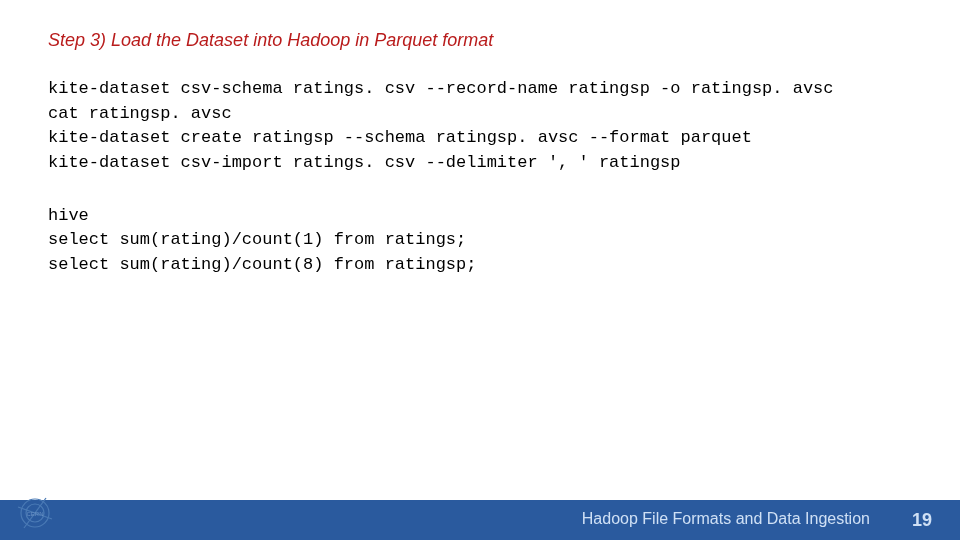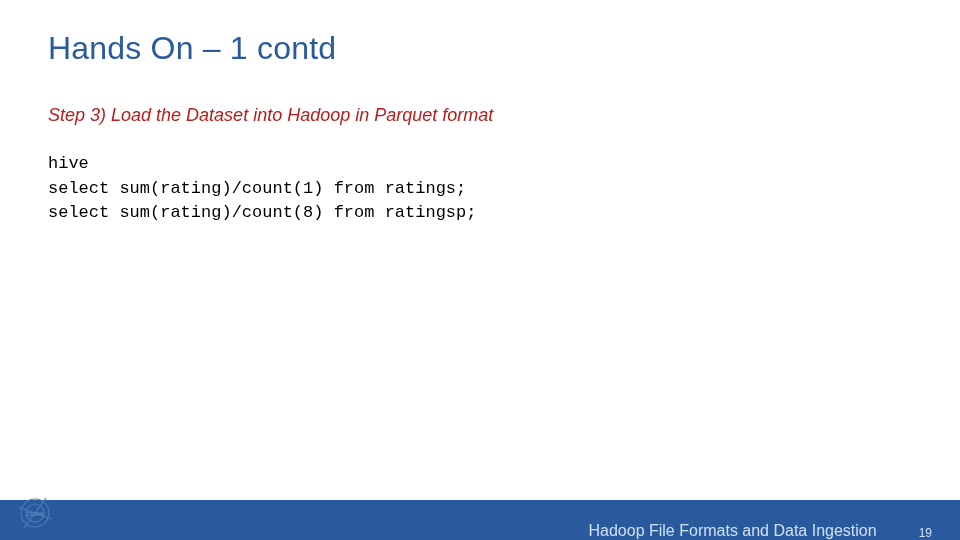--- a/index.html
+++ b/index.html
@@ -44,54 +44,57 @@
     margin-bottom: 28px;
   }
   .footer {
     position: absolute;
     bottom: 0;
     left: 0;
     right: 0;
     height: 40px;
     background: #2a5a9e;
     display: flex;
-    align-items: flex-end;
+    align-items: flex-start;
     justify-content: flex-end;
-    padding: 4px 28px 0 12px;
+    padding: 10px 28px 0 12px;
   }
   .footer-logo {
     position: absolute;
     left: 12px;
     bottom: 4px;
     width: 46px;
     height: 46px;
   }
   .footer-logo svg {
     width: 46px;
     height: 46px;
   }
   .footer-text {
     color: #cfe0f5;
     font-size: 16px;
     font-weight: 300;
     margin-right: 42px;
   }
   .footer-page {
     color: #cfe0f5;
-    font-size: 12px;
-    font-weight: 400;
+    font-size: 18px;
+    font-weight: 700;
   }
 </style>
 </head>
 <body>
 
 <div class="slide">
-  <h1 class="title">Hands On – 1 contd</h1>
 
   <div class="step-heading">Step 3) Load the Dataset into Hadoop in Parquet format</div>
+  <div class="code-block">kite-dataset csv-schema ratings. csv --record-name ratingsp -o ratingsp. avsc
+cat ratingsp. avsc
+kite-dataset create ratingsp --schema ratingsp. avsc --format parquet
+kite-dataset csv-import ratings. csv --delimiter ', ' ratingsp</div>
 
   <div class="code-block">hive
 select sum(rating)/count(1) from ratings;
 select sum(rating)/count(8) from ratingsp;</div>
 
   <div class="footer">
     <div class="footer-logo">
       <svg viewBox="0 0 46 46">
         <circle cx="23" cy="23" r="14" fill="none" stroke="#4a7ab5" stroke-width="1.2"></circle>
         <circle cx="23" cy="23" r="9" fill="none" stroke="#4a7ab5" stroke-width="1.2"></circle>

